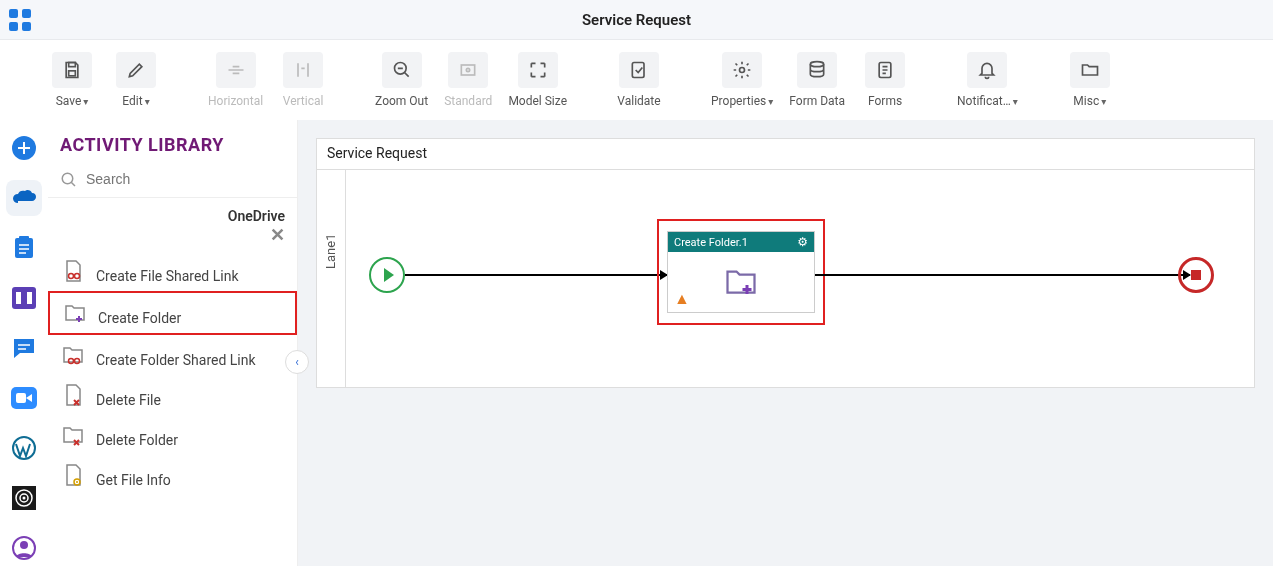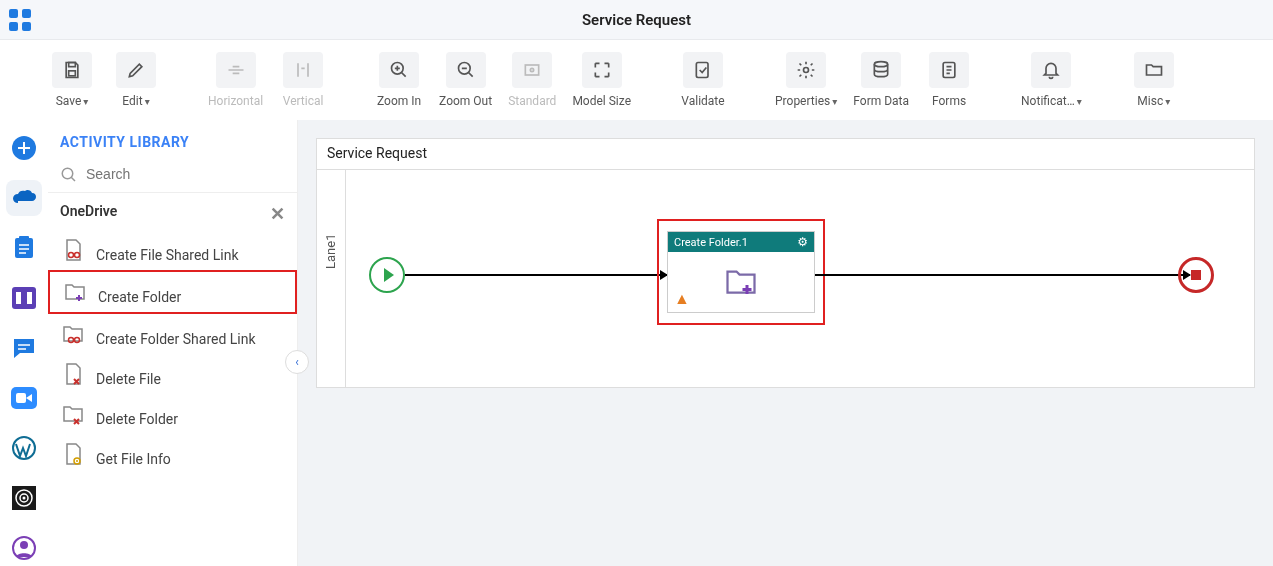--- a/index.html
+++ b/index.html
@@ -24,24 +24,24 @@
 
 .main { display: flex; height: calc(566px - 40px - 80px); }
 
 
 .sidebar { width: 48px; background: #fff; display: flex; flex-direction: column; align-items: center; padding-top: 10px; gap: 14px; }
 .sidebar-item { width: 36px; height: 36px; border-radius: 8px; display: flex; align-items: center; justify-content: center; cursor: pointer; }
 .sidebar-item.active { background: #eef2f7; }
 
 
 .panel { width: 250px; background: #fff; border-right: 1px solid #eee; display: flex; flex-direction: column; position: relative; }
-.panel-head { padding: 14px 12px 10px 12px; font-size: 14px; font-weight: 700; letter-spacing: 0.5px; color: #3b82f6; }
+.panel-head { padding: 14px 12px 10px 12px; font-size: 18px; font-weight: 700; letter-spacing: 0.5px; color: #701a75; }
 .search-row { padding: 6px 12px 8px 12px; display: flex; align-items: flex-start; gap: 8px; border-bottom: 1px solid #eee; }
 .search-row input { border: none; outline: none; font-size: 14px; color: #666; flex: 1; }
-.category-row { display: flex; align-items: flex-start; justify-content: space-between; padding: 10px 12px 6px 12px; font-size: 14px; font-weight: 600; color: #333; }
+.category-row { display: flex; align-items: flex-end; justify-content: space-between; padding: 10px 12px 6px 12px; font-size: 14px; font-weight: 600; color: #333; flex-direction: column; }
 .activity-item { display: flex; align-items: flex-end; gap: 10px; padding: 7px 12px; font-size: 14px; color: #444; cursor: pointer; }
 .activity-item .act-icon { width: 26px; height: 26px; display: flex; align-items: center; justify-content: center; flex-shrink: 0; }
 .activity-item.highlight { border: 2px solid #e02020; }
 .collapse-handle { position: absolute; right: -12px; top: 230px; width: 24px; height: 24px; background: #fff; border: 1px solid #ddd; border-radius: 50%; display: flex; align-items: center; justify-content: center; cursor: pointer; z-index: 5; color: #366fd6; font-size: 12px; }
 
 
 .canvas-wrap { flex: 1; background: #f1f3f6; padding: 18px; position: relative; }
 .canvas { background: #fff; border: 1px solid #ddd; width: 100%; height: 250px; position: relative; }
 .canvas-title { position: absolute; top: 6px; left: 10px; font-size: 14px; color: #222; }
 .canvas-top-border { position: absolute; top: 30px; left: 0; right: 0; border-top: 1px solid #ddd; }
@@ -121,31 +121,20 @@
     <div class="icon-box">
         <svg width="20" height="20" viewBox="0 0 24 24" fill="none" stroke="#bbb" stroke-width="2">
           <path d="M6 4v16M18 4v16M10 10h4"></path>
         </svg>
       </div>
     <div class="lbl">
         <span>Vertical</span>
       </div>
   </div>
   <div class="toolbar-gap"></div>
-  <div class="toolbar-btn">
-    <div class="icon-box">
-        <svg width="20" height="20" viewBox="0 0 24 24" fill="none" stroke="#555" stroke-width="2">
-          <circle cx="10" cy="10" r="7"></circle>
-          <path d="M10 7v6M7 10h6M15 15l5 5"></path>
-        </svg>
-      </div>
-    <div class="lbl">
-        <span>Zoom In</span>
-      </div>
-  </div>
   <div class="toolbar-btn">
     <div class="icon-box">
         <svg width="20" height="20" viewBox="0 0 24 24" fill="none" stroke="#555" stroke-width="2">
           <circle cx="10" cy="10" r="7"></circle>
           <path d="M7 10h6M15 15l5 5"></path>
         </svg>
       </div>
     <div class="lbl">
         <span>Zoom Out</span>
       </div>

